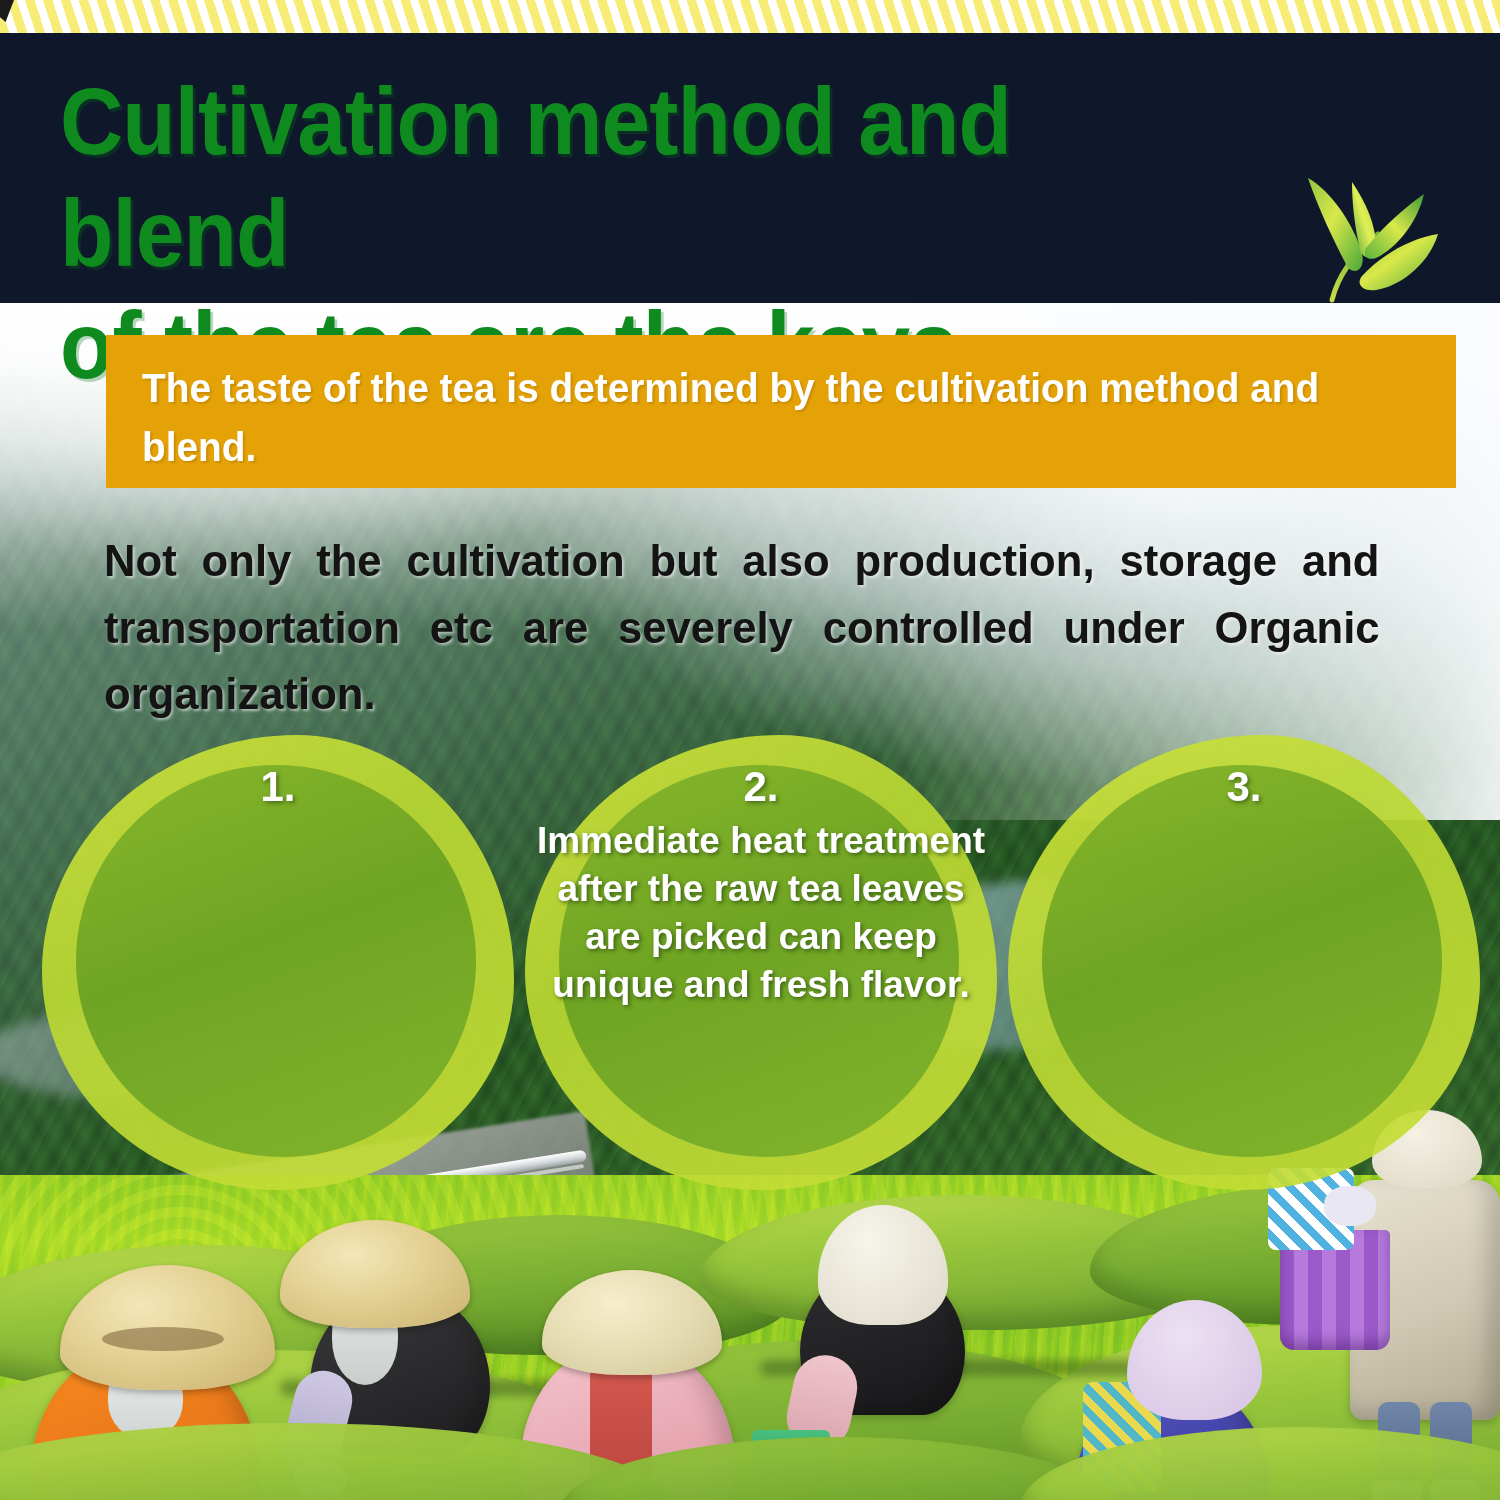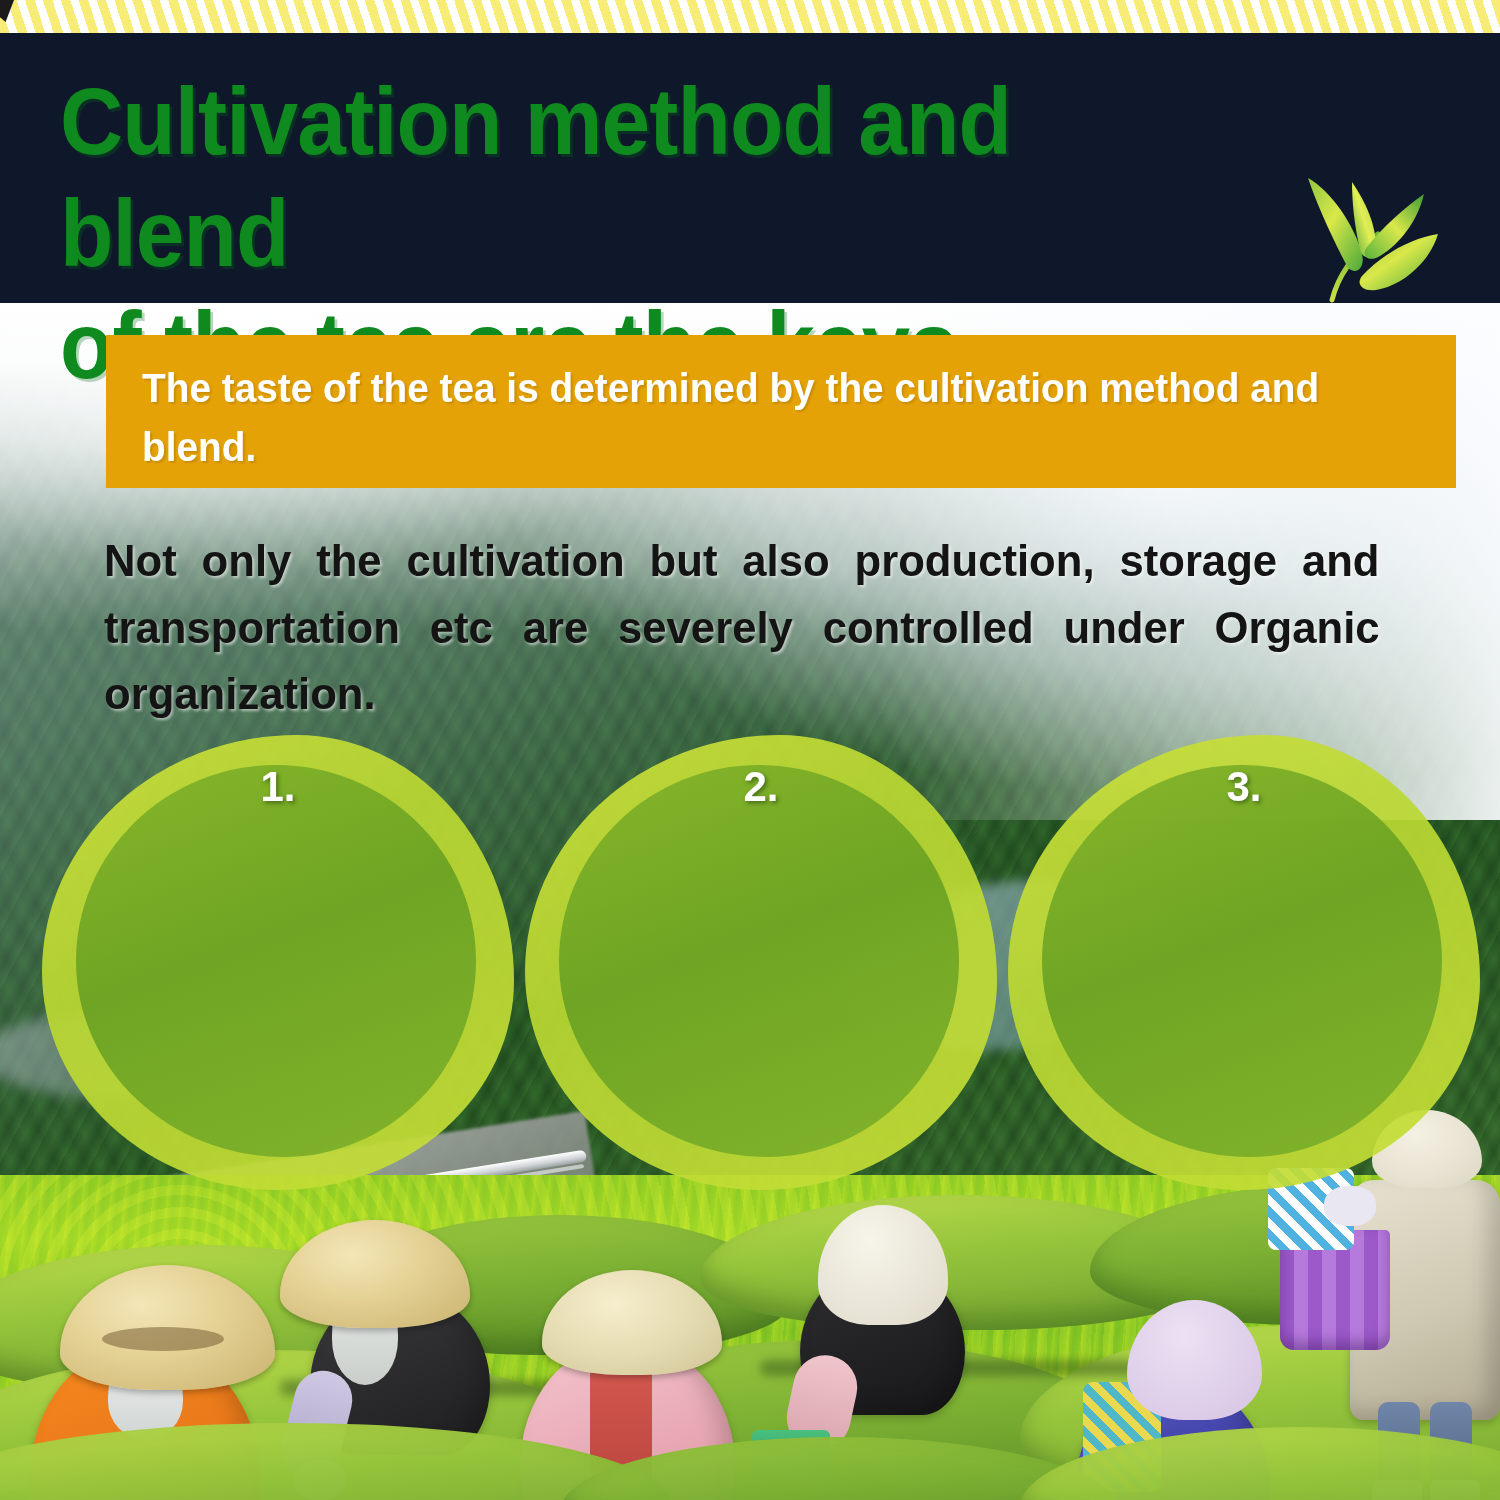--- a/index.html
+++ b/index.html
@@ -313,20 +313,21 @@
   <div class="blob" id="blob1">
     <div class="blob-outer"></div>
     <div class="blob-inner"></div>
     <div class="blob-num">1.</div>
   </div>
 
   <div class="blob" id="blob2">
     <div class="blob-outer"></div>
     <div class="blob-inner"></div>
     <div class="blob-num">2.</div>
+    <div class="blob-text">Immediate heat treatment after the raw tea leaves are picked can keep unique and fresh flavor.</div>
   </div>
 
   <div class="blob" id="blob3">
     <div class="blob-outer"></div>
     <div class="blob-inner"></div>
     <div class="blob-num">3.</div>
   </div>
 
 </div>
 

